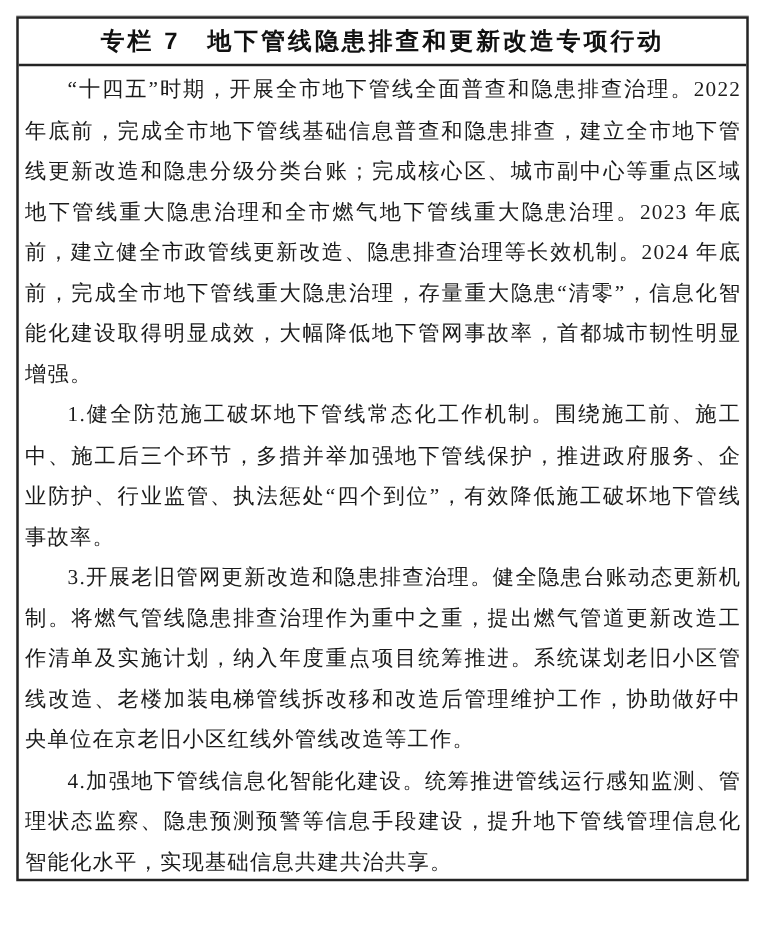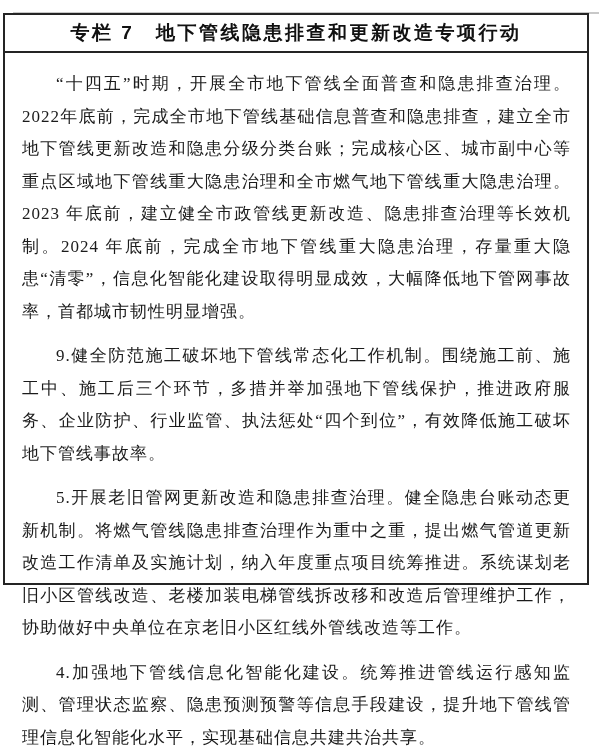--- a/index.html
+++ b/index.html
@@ -9,24 +9,24 @@
   }
   body {
     width: 613px;
     height: 751px;
     position: relative;
     overflow: hidden;
     font-family: "Liberation Serif", "DejaVu Serif", serif;
   }
   .column-box {
     position: absolute;
-    left: 3px;
+    left: 13px;
     top: 13px;
     width: 586px;
-    height: 572px;
+    height: 692px;
     box-sizing: border-box;
     border: 2px solid #242424;
     background: #ffffff;
   }
   .column-title {
     height: 38px;
     box-sizing: border-box;
     border-bottom: 2px solid #242424;
     display: flex;
     align-items: center;
@@ -41,21 +41,21 @@
   .column-body {
     box-sizing: border-box;
     padding: 3px 4px 0 5px;
     font-size: 17px;
     line-height: 32.5px;
     letter-spacing: 1px;
     color: #1b1b1b;
     text-align: justify;
   }
   .column-body p {
-    margin: 12px;
+    margin: 0;
     text-indent: 2em;
   }
   .scan-edge {
     position: absolute;
     left: 13px;
     top: 12px;
     width: 586px;
     height: 2px;
     background: #9a9a9a;
     opacity: 0.55;
@@ -63,17 +63,17 @@
 </style>
 </head>
 <body>
 
 <div class="scan-edge"></div>
 
 <div class="column-box">
   <div class="column-title">专栏 7　地下管线隐患排查和更新改造专项行动</div>
   <div class="column-body">
     <p>“十四五”时期，开展全市地下管线全面普查和隐患排查治理。2022年底前，完成全市地下管线基础信息普查和隐患排查，建立全市地下管线更新改造和隐患分级分类台账；完成核心区、城市副中心等重点区域地下管线重大隐患治理和全市燃气地下管线重大隐患治理。2023 年底前，建立健全市政管线更新改造、隐患排查治理等长效机制。2024 年底前，完成全市地下管线重大隐患治理，存量重大隐患“清零”，信息化智能化建设取得明显成效，大幅降低地下管网事故率，首都城市韧性明显增强。</p>
-    <p>9.健全防范施工破坏地下管线常态化工作机制。围绕施工前、施工中、施工后三个环节，多措并举加强地下管线保护，推进政府服务、企业防护、行业监管、执法惩处“四个到位”，有效降低施工破坏地下管线事故率。</p>
-    <p>5.开展老旧管网更新改造和隐患排查治理。健全隐患台账动态更新机制。将燃气管线隐患排查治理作为重中之重，提出燃气管道更新改造工作清单及实施计划，纳入年度重点项目统筹推进。系统谋划老旧小区管线改造、老楼加装电梯管线拆改移和改造后管理维护工作，协助做好中央单位在京老旧小区红线外管线改造等工作。</p>
+    <p>1.健全防范施工破坏地下管线常态化工作机制。围绕施工前、施工中、施工后三个环节，多措并举加强地下管线保护，推进政府服务、企业防护、行业监管、执法惩处“四个到位”，有效降低施工破坏地下管线事故率。</p>
+    <p>3.开展老旧管网更新改造和隐患排查治理。健全隐患台账动态更新机制。将燃气管线隐患排查治理作为重中之重，提出燃气管道更新改造工作清单及实施计划，纳入年度重点项目统筹推进。系统谋划老旧小区管线改造、老楼加装电梯管线拆改移和改造后管理维护工作，协助做好中央单位在京老旧小区红线外管线改造等工作。</p>
     <p>4.加强地下管线信息化智能化建设。统筹推进管线运行感知监测、管理状态监察、隐患预测预警等信息手段建设，提升地下管线管理信息化智能化水平，实现基础信息共建共治共享。</p>
   </div>
 </div>
 
 </body></html>

